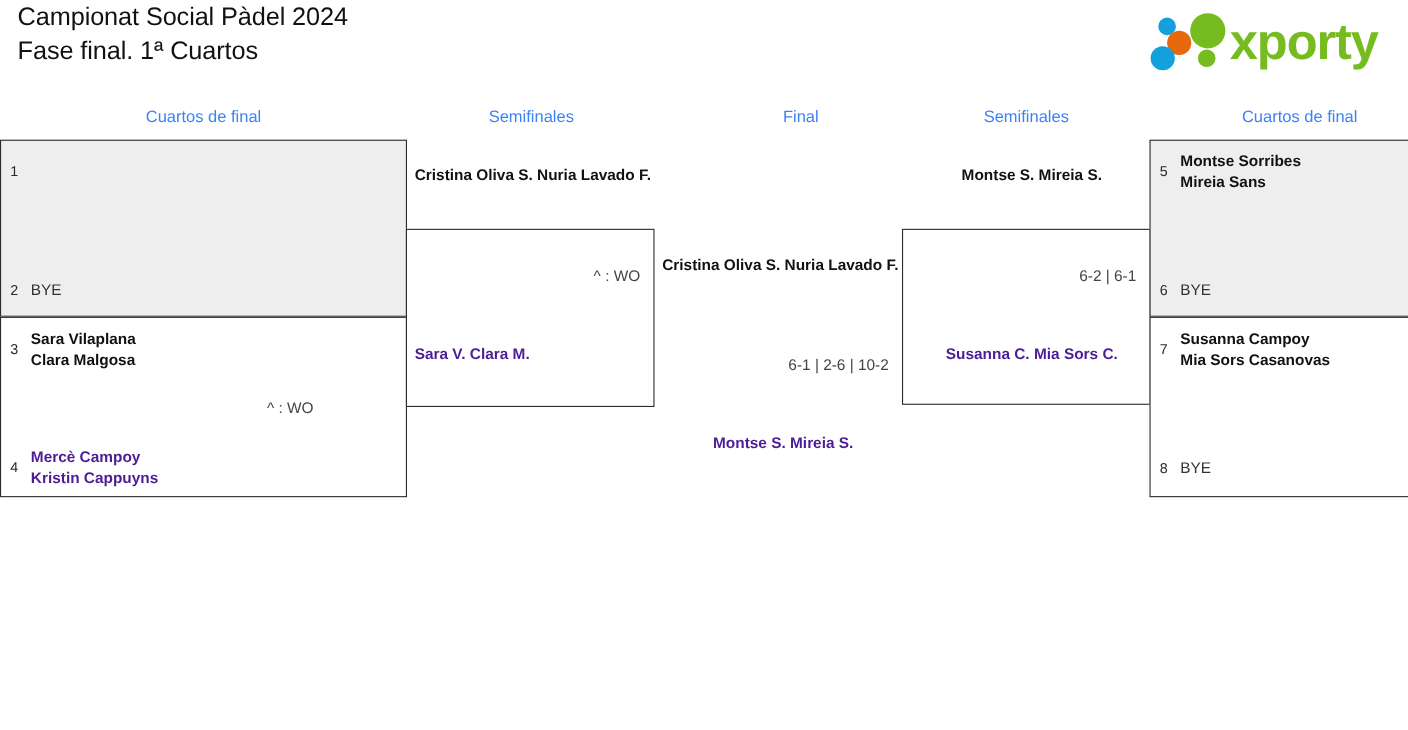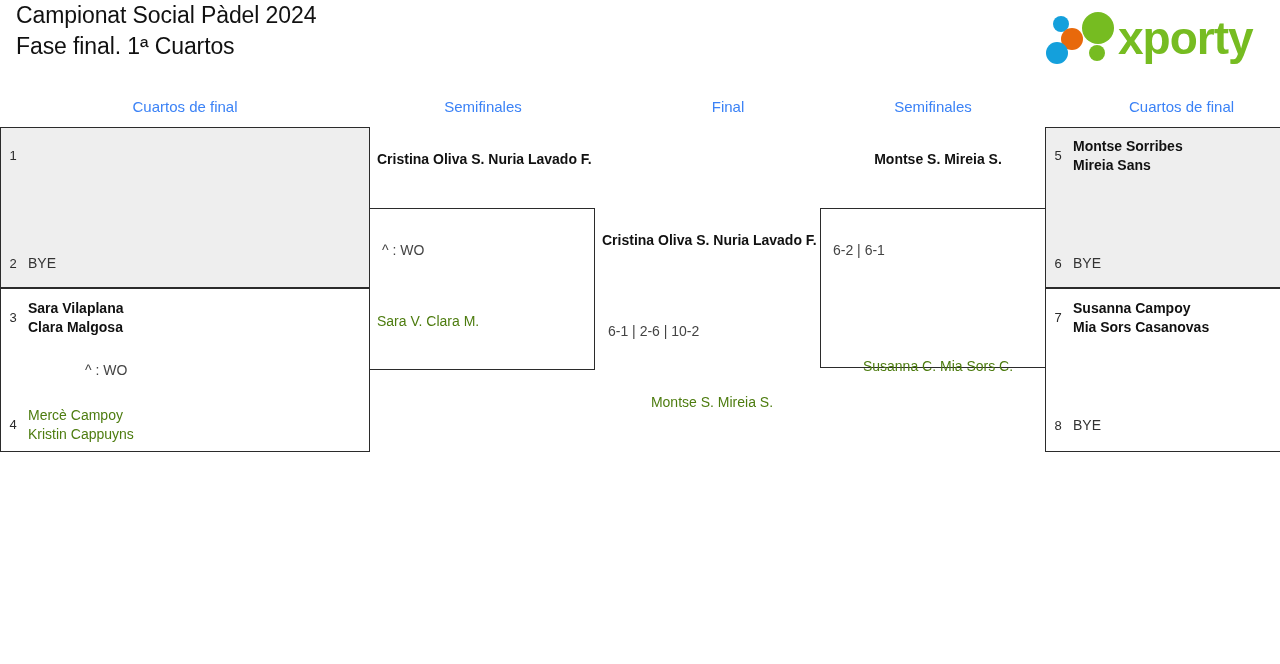--- a/index.html
+++ b/index.html
@@ -76,39 +76,39 @@
     flex: 0 0 auto;
     font-size: 13px;
     color: #2b2b2b;
     font-weight: 400;
     padding-top: 9px;
   }
   .seed-num.single { padding-top: 0px; }
   .team { white-space: nowrap; }
   .team .p { display: block; }
   .winner { font-weight: 700; color: #111111; }
-  .loser  { font-weight: 400; color: #4d7c0f; }
+  .loser  { font-weight: 700; color: #4c1d95; }
   .bye    { font-weight: 400; color: #333333; }
 
   
   .team-label {
     position: absolute;
     font-size: 14px;
     line-height: 19px;
     white-space: nowrap;
   }
   .team-label.right { text-align: center; }
 
   
   .score {
     position: absolute;
     font-size: 14px;
     line-height: 19px;
     color: #444444;
-    text-align: left;
+    text-align: right;
     white-space: nowrap;
   }
 </style>
 </head>
 <body>
 
 <div id="page-title">
   <span class="line">Campionat Social Pàdel 2024</span>
   <span class="line">Fase final. 1ª Cuartos</span>
 </div>
@@ -191,21 +191,21 @@
 
 <div class="box" style="left:820px; top:208px; width:226px; height:160px;"></div>
 
 <div class="team-label winner right" style="left:838px; top:150px; width:200px;">
   <span class="p">Montse S.</span>
   <span class="p">Mireia S.</span>
 </div>
 
 <div class="score" style="left:833px; top:241px; width:200px;">6-2 | 6-1</div>
 
-<div class="team-label loser right" style="left:838px; top:312px; width:200px;margin-top:45px;">
+<div class="team-label loser right" style="left:838px; top:312px; width:200px;">
   <span class="p">Susanna C.</span>
   <span class="p">Mia Sors C.</span>
 </div>
 
 <div class="box shaded" style="left:1045px; top:127px; width:250px; height:161px;"></div>
 
 <div class="seed-row" style="left:1051px; top:137px;">
   <span class="seed-num">5</span>
   <span class="team winner">
     <span class="p">Montse Sorribes</span>

